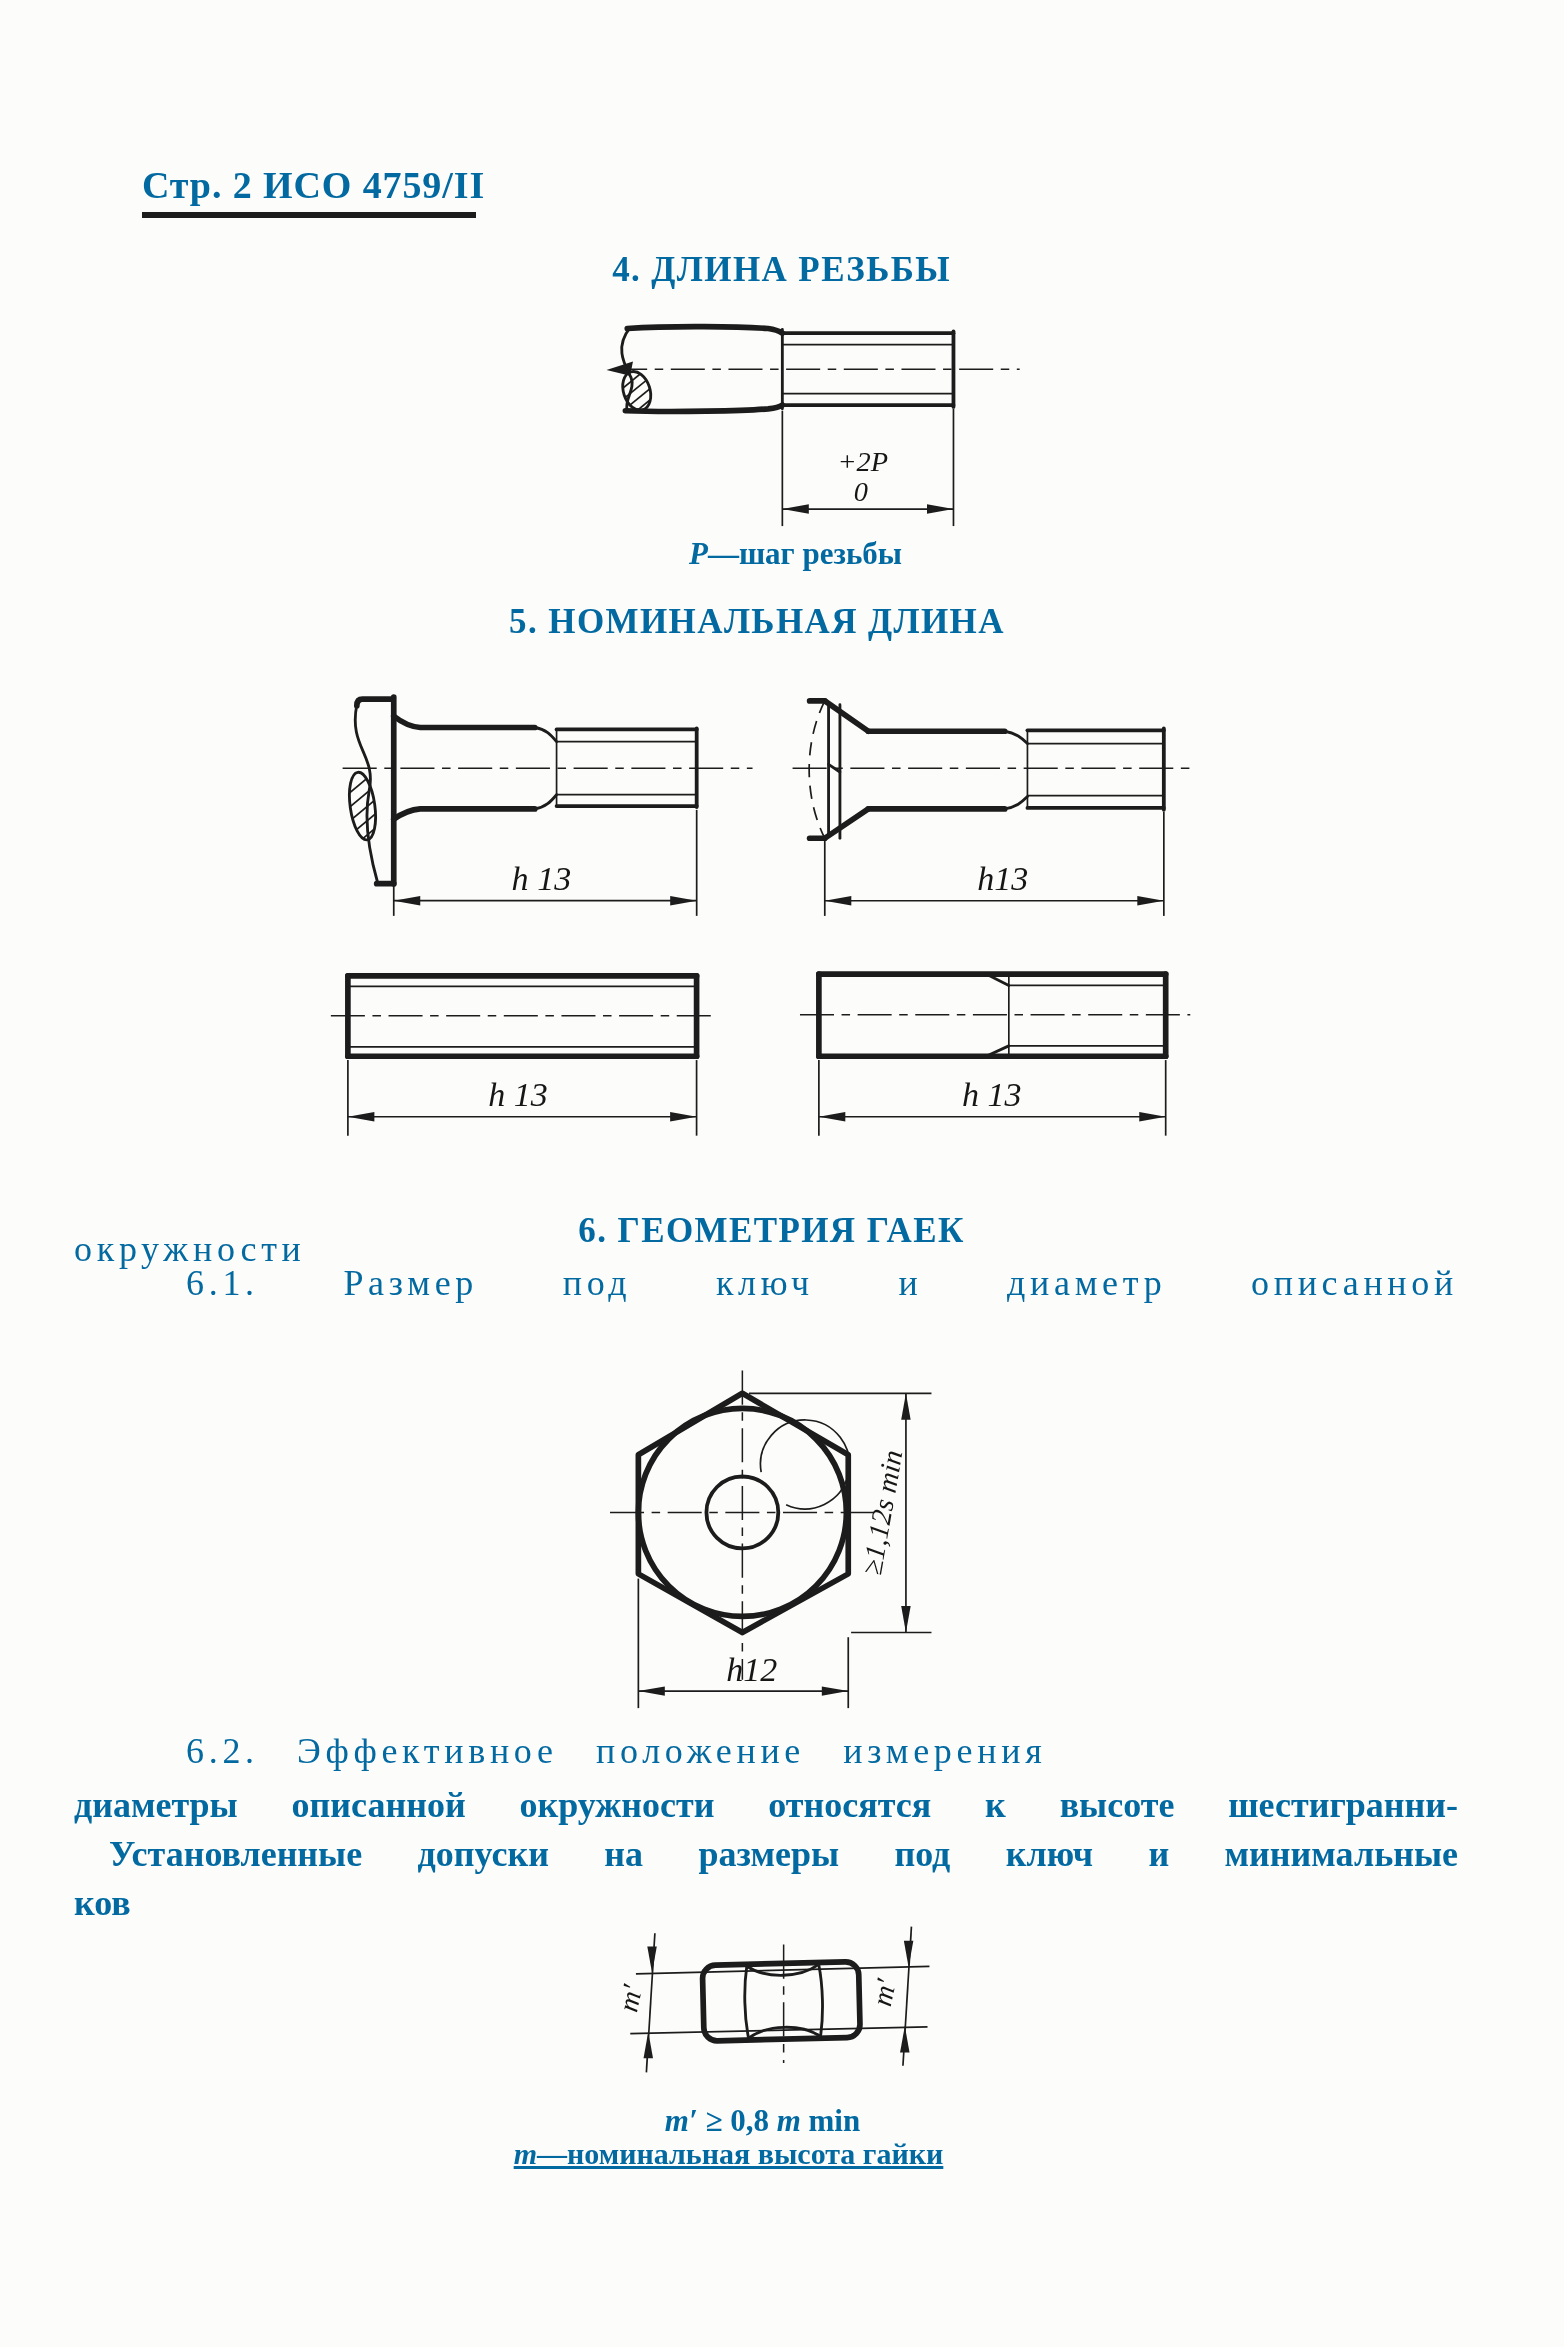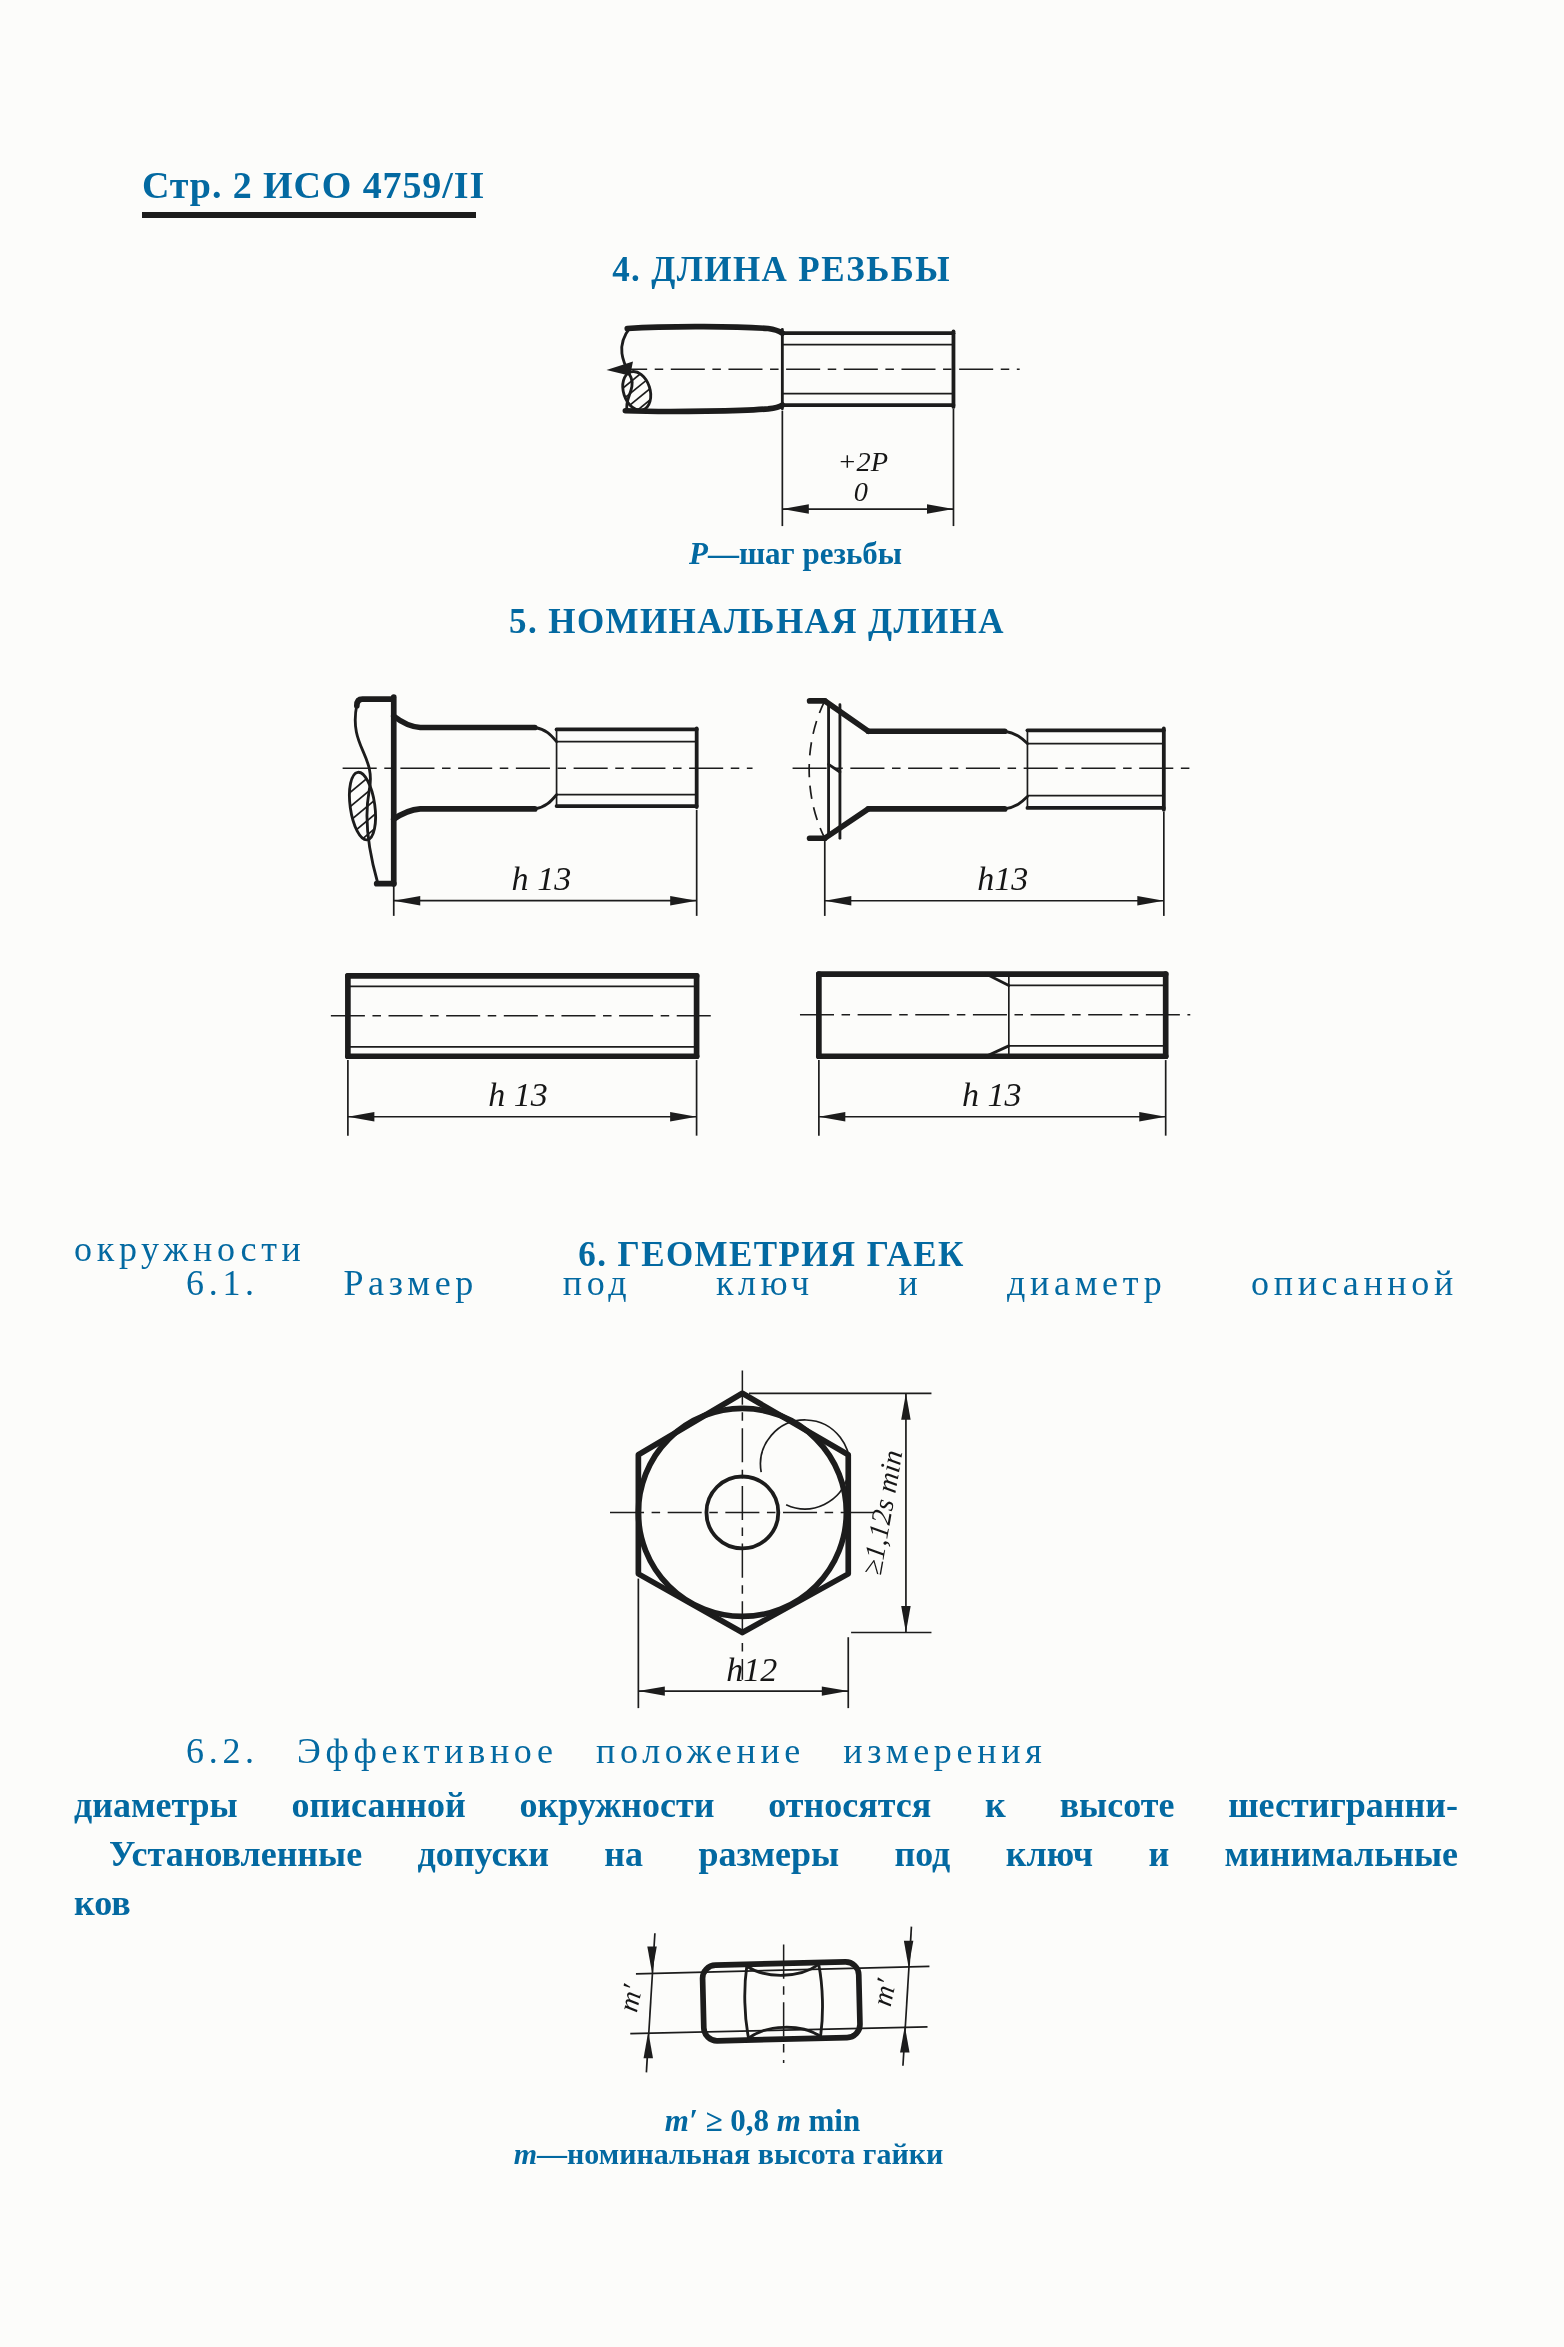--- a/index.html
+++ b/index.html
@@ -198,21 +198,21 @@
     <g>
       <line class="tl" x1="865" y1="1120" x2="865" y2="1200"></line>
       <line class="tl" x1="1232" y1="1120" x2="1232" y2="1200"></line>
       <line class="tl" x1="865" y1="1180" x2="1232" y2="1180"></line>
       <polygon class="arr" points="865,1180 893,1175 893,1185"></polygon>
       <polygon class="arr" points="1232,1180 1204,1175 1204,1185"></polygon>
       <text class="dim" x="1048" y="1169" text-anchor="middle">h 13</text>
     </g>
   </svg>
 
-  <div class="abs title" style="left:0px;top:1211px;width:1543px;margin-top:24px;">6. ГЕОМЕТРИЯ ГАЕК</div>
+  <div class="abs title" style="left:0px;top:1211px;width:1543px;">6. ГЕОМЕТРИЯ ГАЕК</div>
 
   <div class="abs sp just" style="left:74px;top:1262px;width:1384px;text-indent:112px;">6.1. Размер под ключ и диаметр описанной</div>
   <div class="abs sp" style="left:74px;top:1228px;">окружности</div>
 
   <svg class="fig" style="left:558px;top:1361px;" width="520" height="352" viewBox="590 1438 550 372">
     <polygon class="ol" points="785,1472 897,1537 897,1663 785,1725 675,1663 675,1537"></polygon>
     <circle class="ol" cx="785" cy="1598" r="110"></circle>
     <circle class="bl" cx="785" cy="1598" r="38"></circle>
     <path class="tl" d="M804.9,1555.4 A47,47 0 1 1 831.3,1589.8"></path>
     <line class="cl" x1="645" y1="1598" x2="925" y2="1598"></line>
@@ -264,18 +264,18 @@
       <line class="tl" x1="963" y1="2036" x2="954" y2="2183"></line>
       <polygon class="arr" points="960,2079 955,2051 965,2051"></polygon>
       <polygon class="arr" points="956,2141 951,2169 961,2169"></polygon>
       <text class="dimsm" x="936" y="2114" text-anchor="middle" transform="rotate(-78 936 2106)">m′</text>
     </g>
   </svg>
 
   <div class="abs cap" style="left:564px;top:2103px;width:397px;">
     <span class="it">m′</span><span> ≥ 0,8 </span><span class="it">m</span><span> min</span>
   </div>
-  <div class="abs cap" style="left:511px;top:2137px;width:435px;font-size:30px;">
+  <div class="abs cap" style="left:511px;top:2137px;width:435px;font-size:30px;text-decoration:underline;">
     <span class="it">m</span><span>—номинальная высота гайки</span>
   </div>
 
 </div>
 
 
 </body></html>

